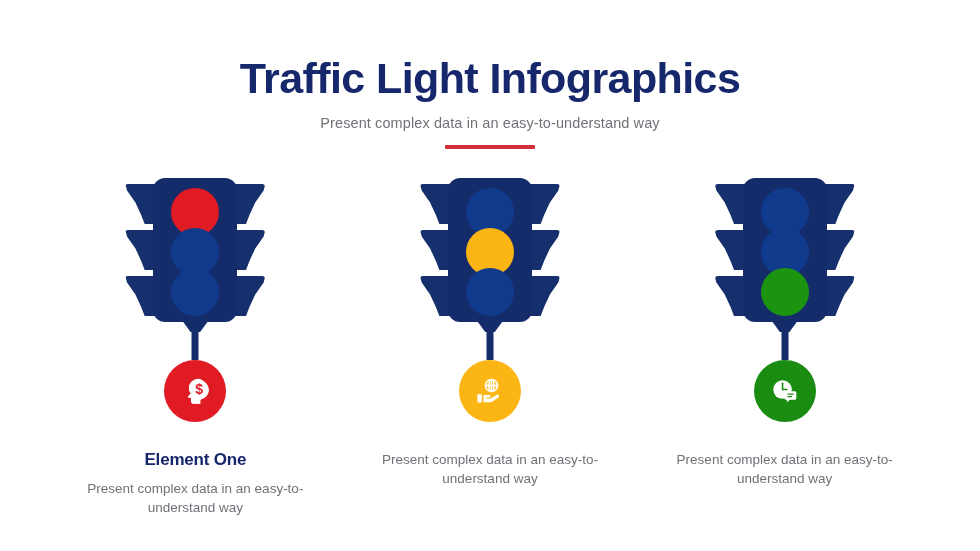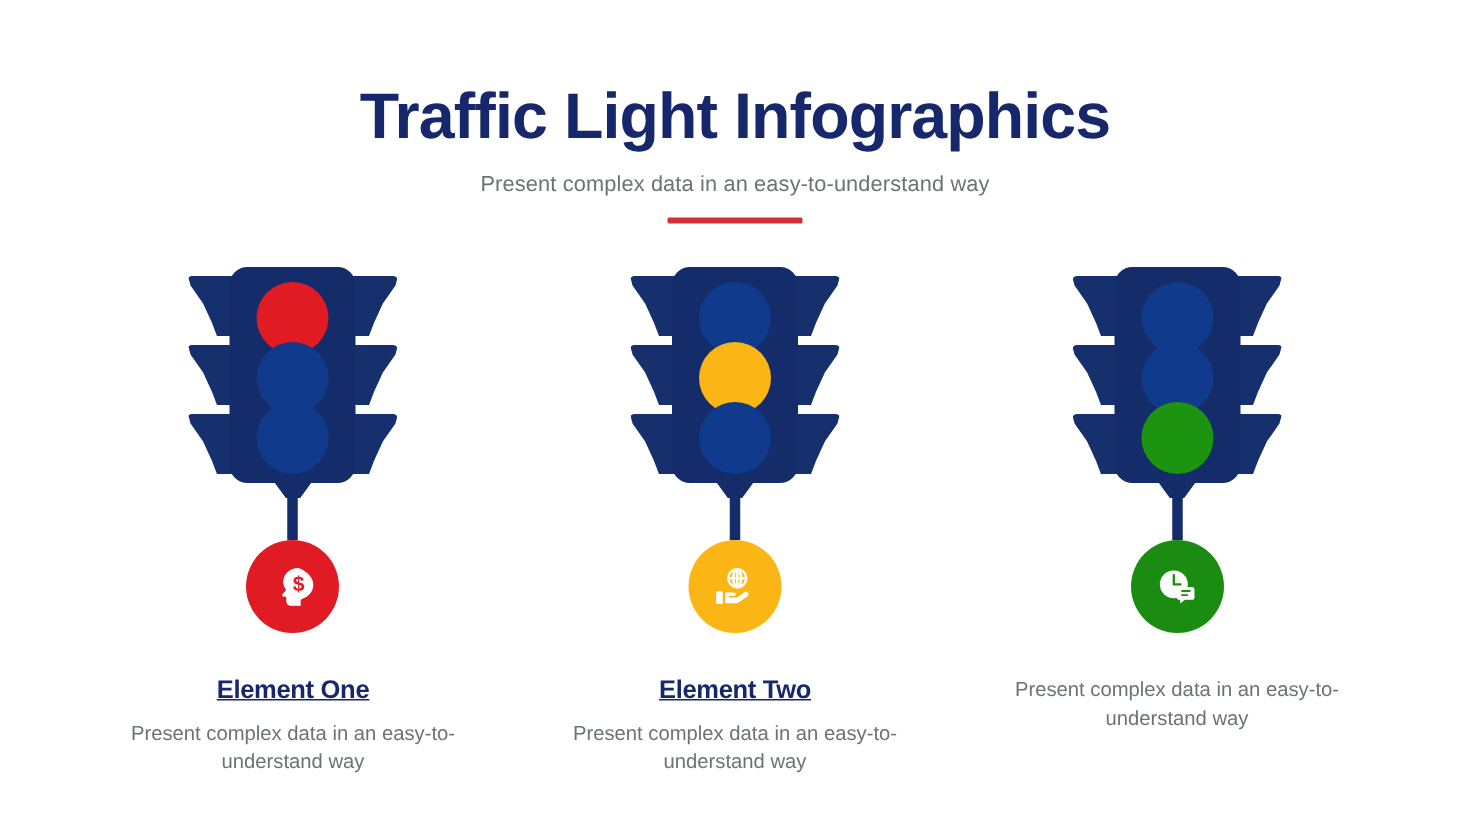--- a/index.html
+++ b/index.html
@@ -168,21 +168,20 @@
     margin-top: 28px;
     text-align: center;
     width: 260px;
   }
   .caption-title {
     font-size: 17px;
     font-weight: bold;
     color: #17276b;
     margin: 0 0 9px 0;
     letter-spacing: -0.2px;
-    text-decoration: underline;
   }
   .caption-desc {
     font-size: 13.5px;
     color: #6e7277;
     line-height: 1.42;
     margin: 0;
   }
 </style>
 </head>
 <body>
@@ -260,21 +259,20 @@
             <ellipse cx="17.5" cy="10.5" rx="2.6" ry="6.0"></ellipse>
             <line x1="11.5" y1="10.5" x2="23.5" y2="10.5"></line>
             <line x1="17.5" y1="4.5" x2="17.5" y2="16.5"></line>
           </g>
           <path fill="#ffffff" d="M9.5 20.0c2.2 0 3.8 0 5.6 0 1.0 0 1.6 0.5 1.6 1.2 0 0.7-0.6 1.2-1.6 1.2h-2.6c-0.3 0-0.5 0.2-0.5 0.5s0.2 0.5 0.5 0.5h3.6c0.8 0 1.3-0.2 1.9-0.6l4.3-2.9c0.9-0.6 2.0-0.4 2.5 0.4 0.5 0.8 0.2 1.8-0.7 2.4l-5.2 3.6c-0.9 0.6-1.8 0.9-2.9 0.9H9.5z"></path>
           <rect x="3.4" y="19.2" width="4.5" height="8.4" rx="1.0" fill="#ffffff"></rect>
         </svg>
       </div>
 
       <div class="caption">
-        <div class="caption-title">Element Two</div>
         <div class="caption-desc">Present complex data in an easy-to-understand way</div>
       </div>
     </div>
 
     <div class="column">
       <div class="traffic-light">
         <div class="visor-col left">
           <div class="visor left-v" style="background: rgb(22, 48, 110);"></div>
           <div class="visor left-v" style="background: rgb(22, 48, 110);"></div>
           <div class="visor left-v" style="background: rgb(22, 48, 110);"></div>

